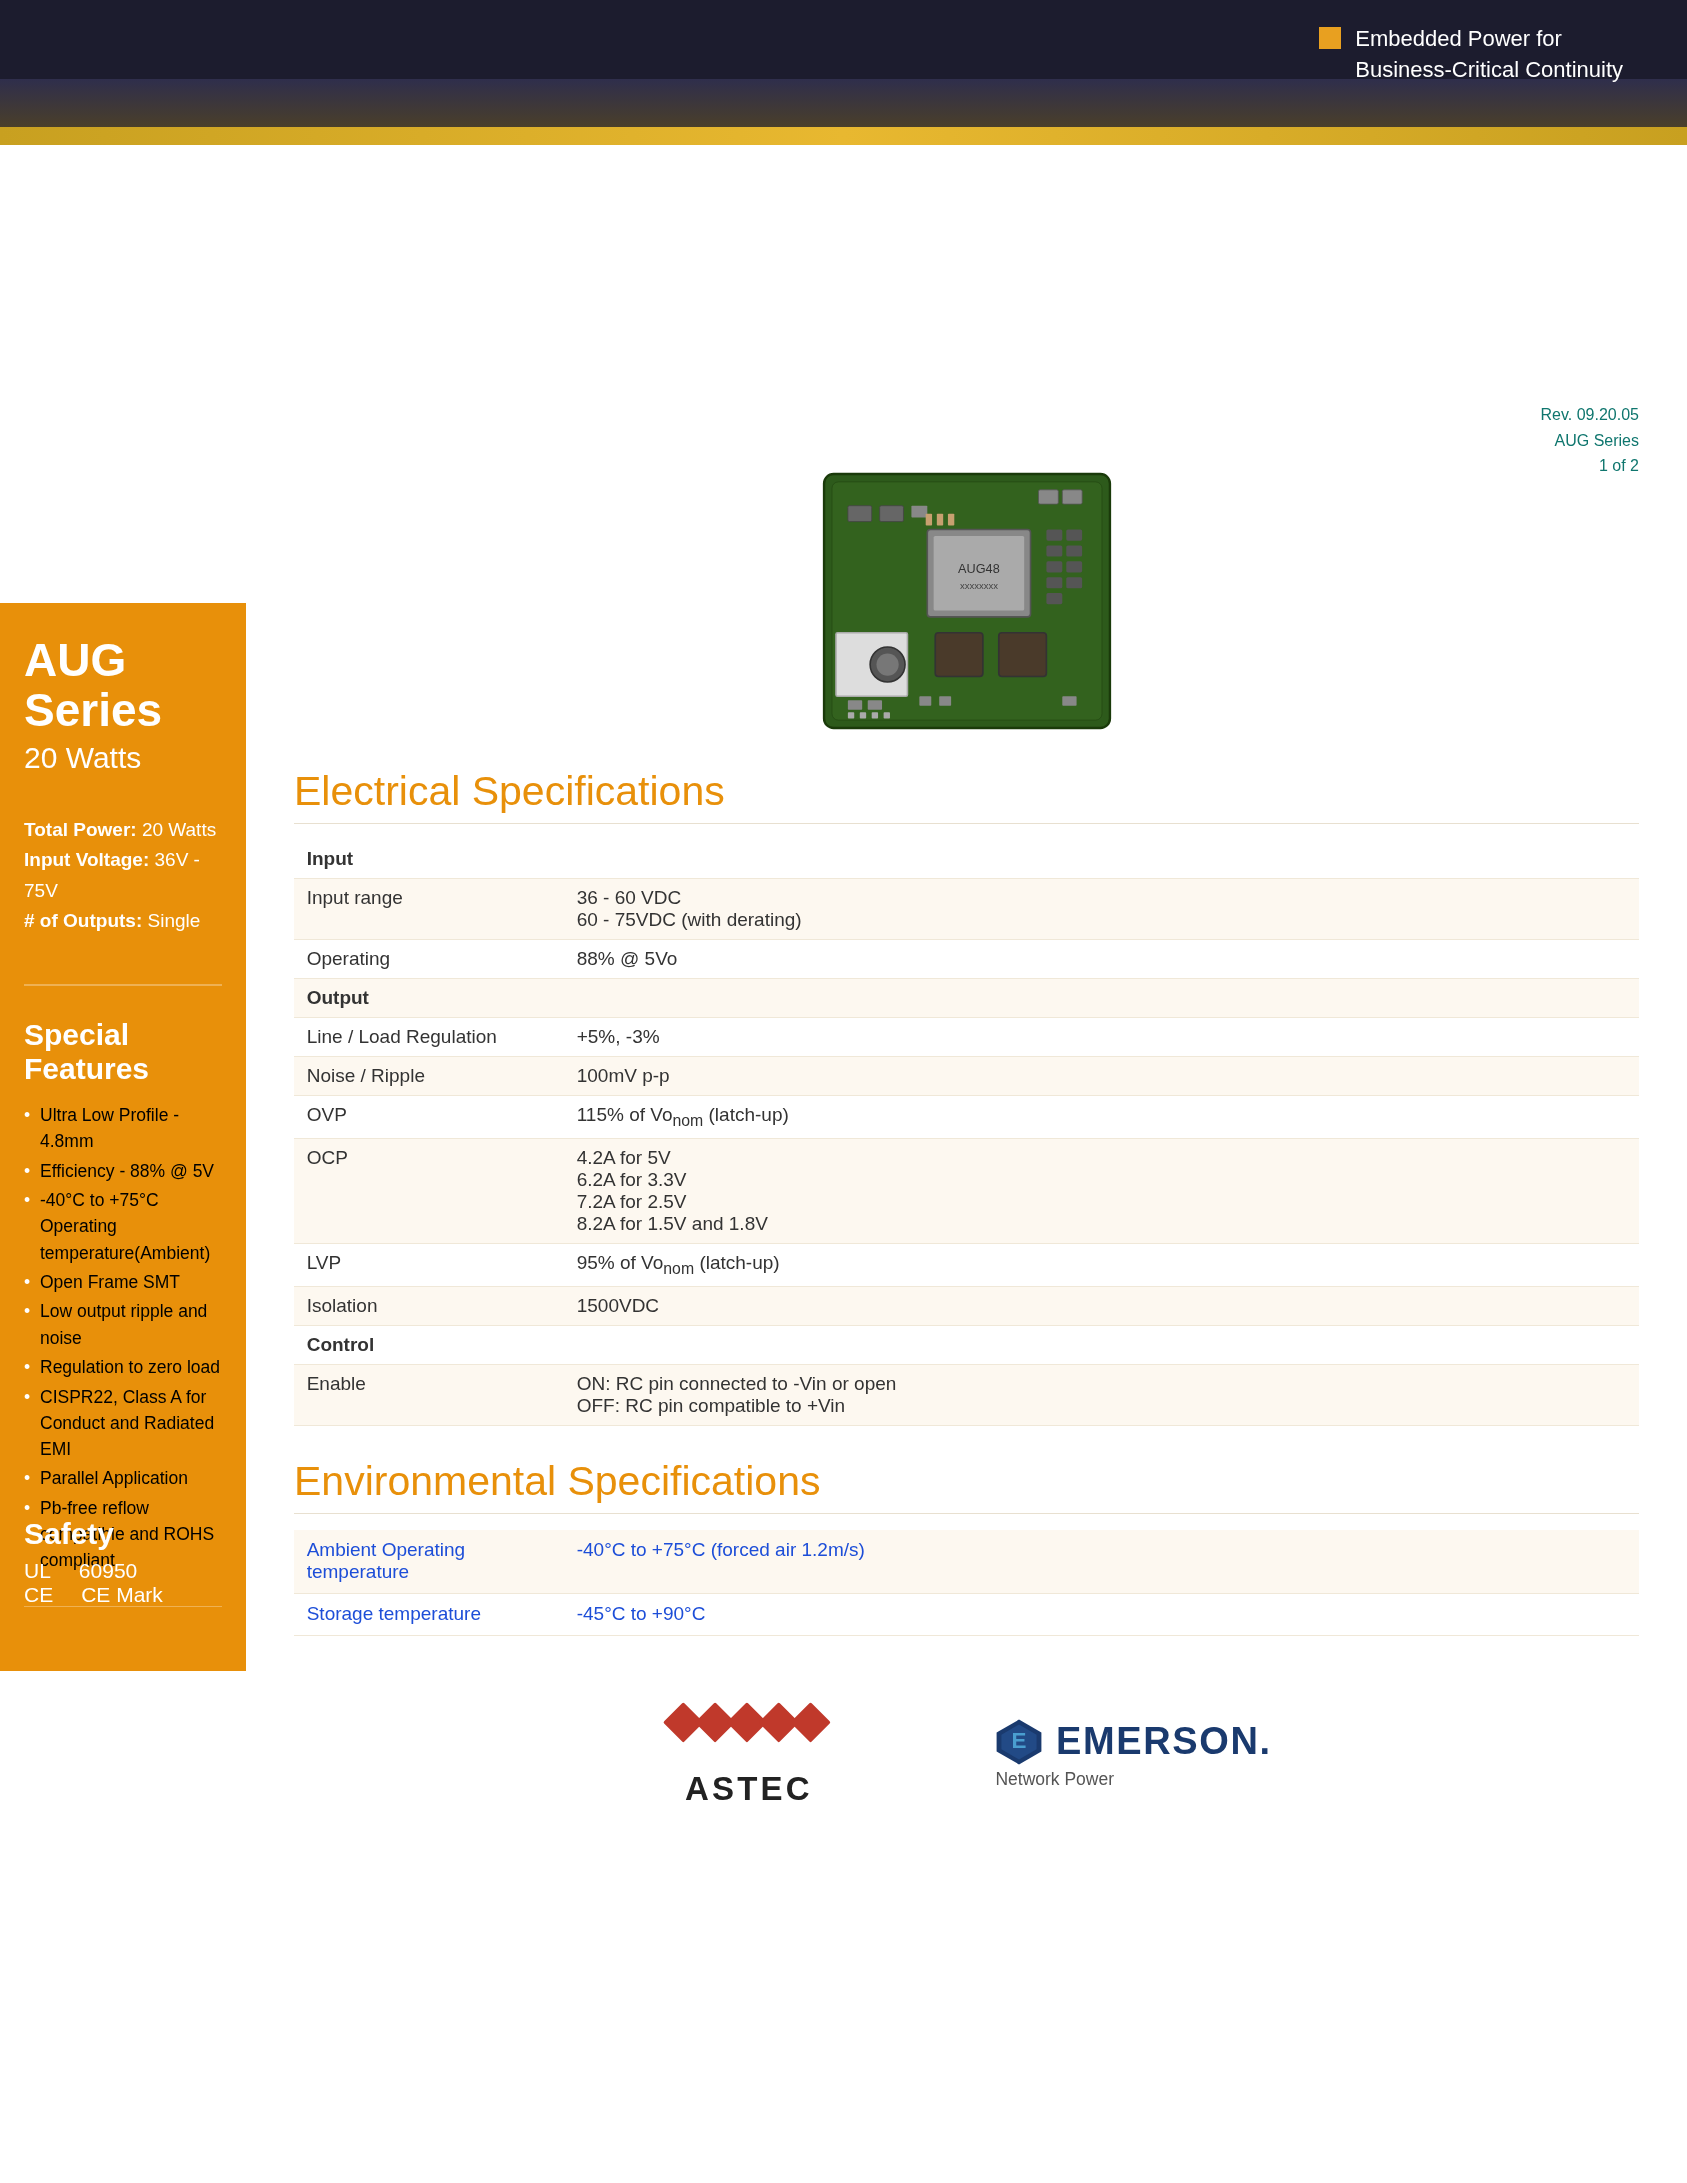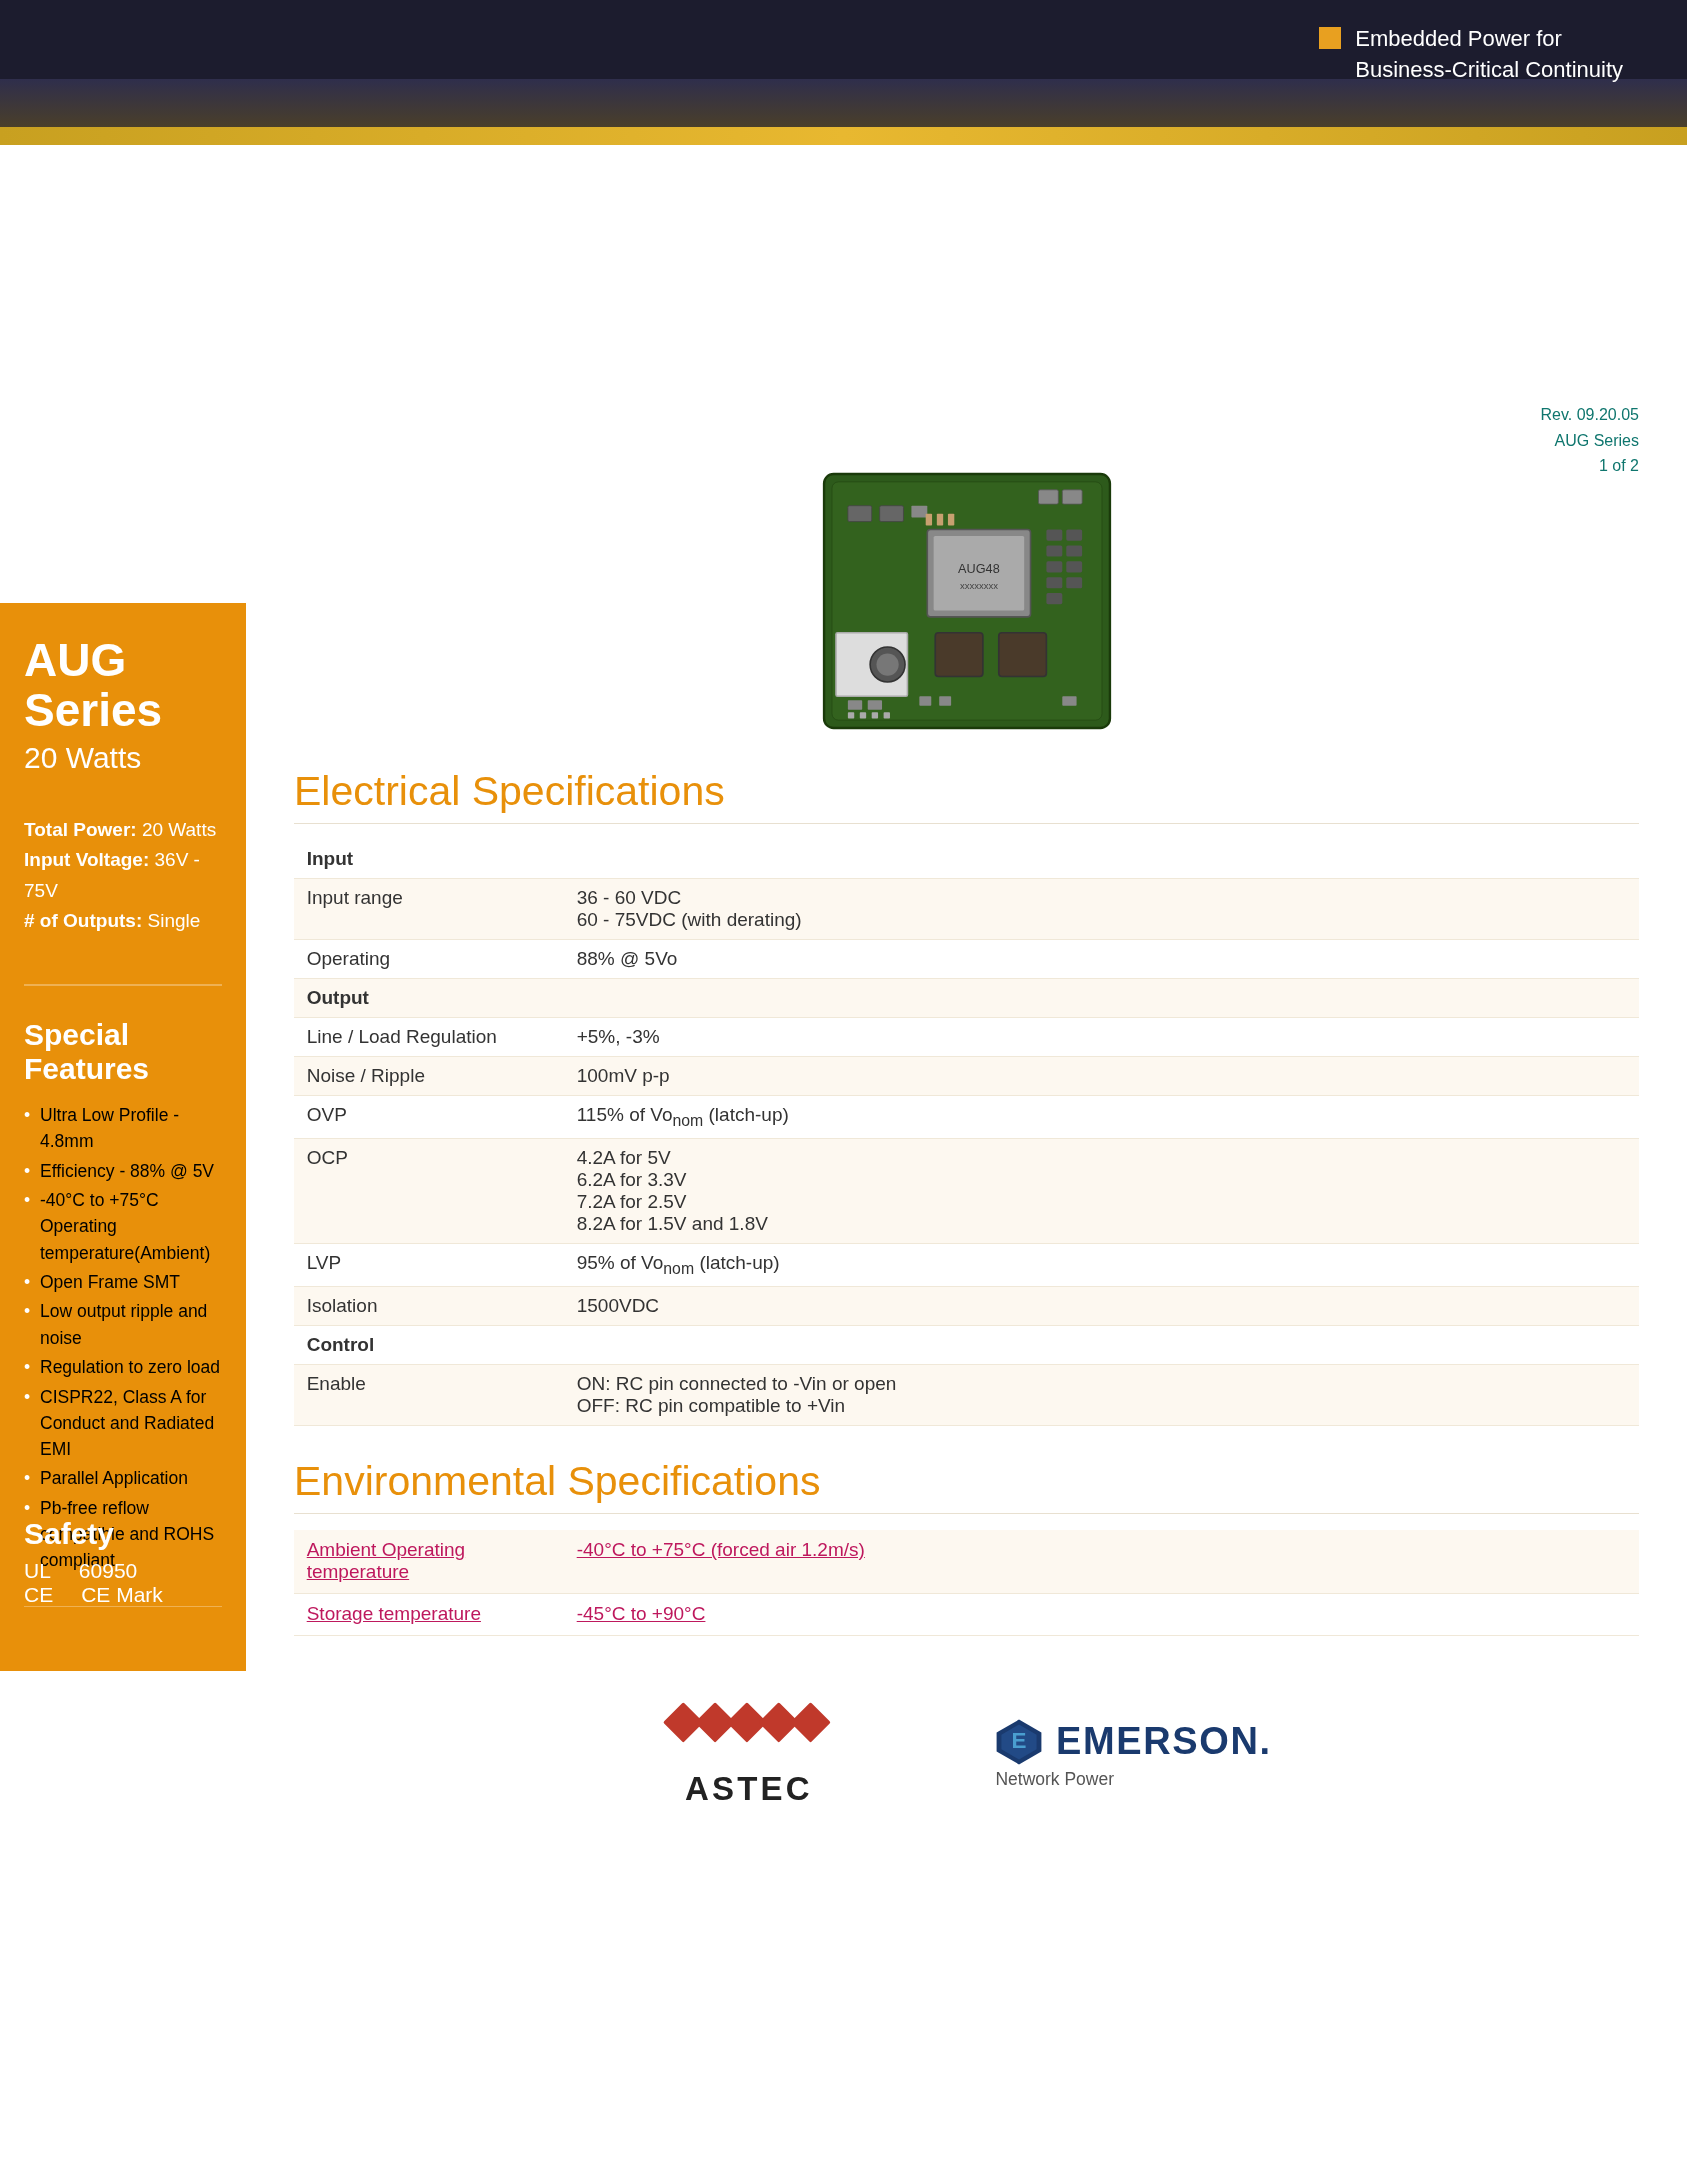--- a/index.html
+++ b/index.html
@@ -276,22 +276,21 @@
       width: 100%;
       border-collapse: collapse;
       font-size: 19px;
       margin-bottom: 32px;
     }
     .env-table tr td {
       padding: 9.5px 12.7px;
       vertical-align: top;
       background: #fdf8f0;
       border-bottom: 0.8px solid #f0e8d8;
-      color: #be185d;
-      text-decoration: underline;
+      color: #1d4ed8;
     }
     .env-table tr:nth-child(even) td {
       background: #fff;
     }
   </style>
 </head>
 <body>
 
 <div class="header-bar">
   <div class="header-bar-dark"></div>

